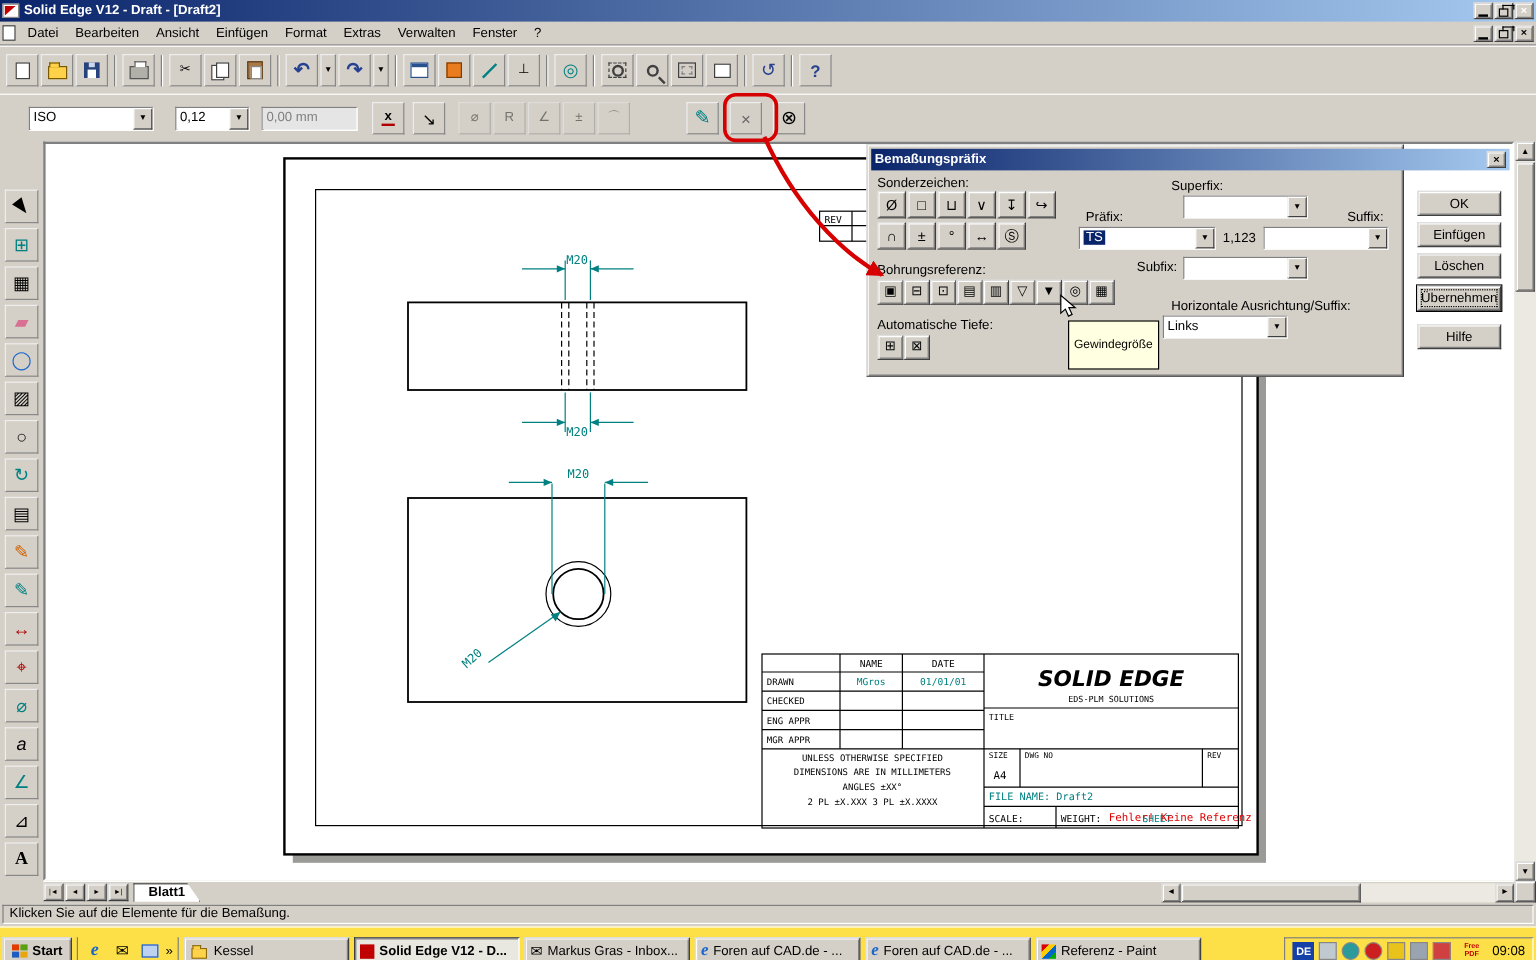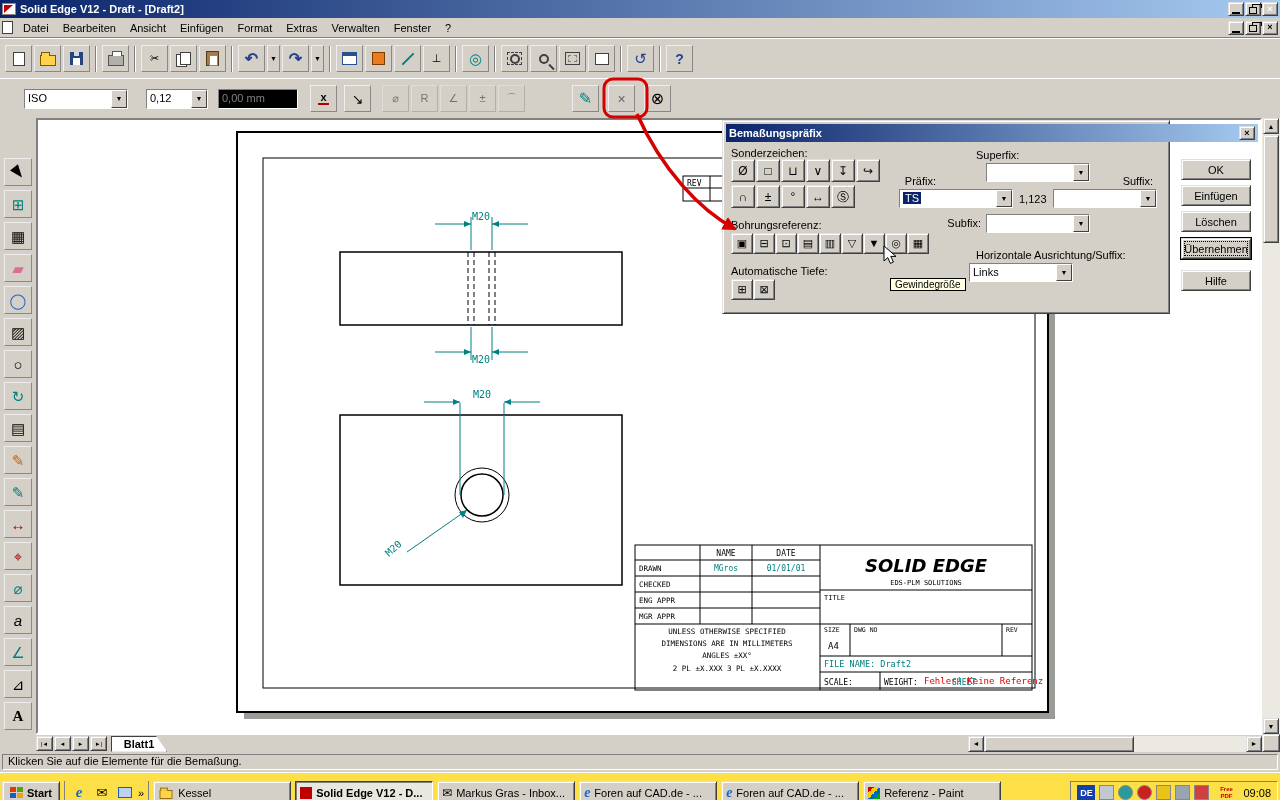--- a/index.html
+++ b/index.html
@@ -8,21 +8,21 @@
 .abs{position:absolute}
 .row{display:flex;align-items:center}
 .bevel{background:#d4d0c8;border:1px solid;border-color:#dfdfdf #404040 #404040 #dfdfdf;box-shadow:inset 1px 1px 0 #fff,inset -1px -1px 0 #808080}
 .sunk2{border:1px solid;border-color:#808080 #fff #fff #808080}
 .tbtn{width:27px;height:27px;margin:0 1px;display:flex;align-items:center;justify-content:center;background:#d4d0c8;border:1px solid;border-color:#eee #888 #888 #eee;position:relative}
 .narrow{width:13px}
 .dis{opacity:.45}
 .sep{width:0;height:26px;border-left:1px solid #808080;border-right:1px solid #fff;margin:0 4px}
 .combo{display:flex;align-items:stretch;background:#fff;border:1px solid;border-color:#808080 #fff #fff #808080;box-shadow:inset 1px 1px 0 #404040}
 .cv{flex:1;padding:2px 3px;white-space:nowrap;overflow:hidden;background:#fff}
-.cv.disfield{background:#000000;color:#808080}
+.cv.disfield{background:#e5e5e5;color:#808080}
 .cb{width:16px;display:flex;align-items:center;justify-content:center;background:#d4d0c8;border:1px solid;border-color:#fff #404040 #404040 #fff;font-size:6px}
 .g{line-height:1}
 .wbtn{width:16px;height:14px;margin-left:1px;display:flex;align-items:center;justify-content:center;font-size:9px;font-weight:bold}
 #titlebar{left:0;top:0;width:1280px;height:18px;background:linear-gradient(90deg,#0a246a,#a6caf0);color:#fff;display:flex;align-items:center;padding:0 2px;font-weight:bold}
 #menubar{left:0;top:18px;width:1280px;height:20px;display:flex;align-items:center;padding:0 2px;border-bottom:1px solid #808080}
 .menuitem{padding:2px 7px;white-space:nowrap}
 #toolbar1{left:0;top:38px;width:1280px;height:40px;display:flex;align-items:center;padding-left:4px;border-top:1px solid #fff}
 #toolbar2{left:0;top:78px;width:1280px;height:40px;display:flex;align-items:center;padding-left:4px;border-top:1px solid #fff}
 #palette{left:0;top:118px;width:36px;height:634px;display:flex;flex-direction:column;align-items:center;padding-top:40px}
 .pbtn{width:28px;height:28px;margin-bottom:4px;display:flex;align-items:center;justify-content:center;background:#d4d0c8;border:1px solid;border-color:#eee #888 #888 #eee;font-size:15px}
@@ -40,21 +40,21 @@
 .trayicon{width:15px;height:15px;border:1px solid #888;display:inline-block}
 #dialog{left:722px;top:120px;width:448px;height:194px;background:#d4d0c8;border:1px solid;border-color:#dfdfdf #404040 #404040 #dfdfdf;box-shadow:inset 1px 1px 0 #fff,inset -1px -1px 0 #808080;z-index:50}
 #dlg-title{position:absolute;left:3px;top:3px;width:532px;height:18px;background:linear-gradient(90deg,#0a246a,#a6caf0);color:#fff;font-weight:bold;display:flex;align-items:center;padding:0 3px}
 .dlbl{position:absolute;white-space:nowrap}
 .sbtn{position:absolute;width:24px;height:23px;display:flex;align-items:center;justify-content:center;font-size:12px}
 .hbtn{position:absolute;width:22px;height:21px;display:flex;align-items:center;justify-content:center;font-size:11px}
 .dbtn{position:absolute;width:70px;height:21px;display:flex;align-items:center;justify-content:center}
 .dbtn.default{box-shadow:0 0 0 1px #000,inset 1px 1px 0 #fff,inset -1px -1px 0 #808080;outline:1px dotted #000;outline-offset:-4px}
 .dcombo{position:absolute;height:19px}
 .sel{background:#0a246a;color:#fff;padding:0 2px}
-#tooltip{left:890px;top:278px;padding:0 4px;background:#ffffe1;border:1px solid #000;font-size:10px;z-index:70}
+#tooltip{left:890px;top:267px;padding:14px 4px;background:#ffffe1;border:1px solid #000;font-size:10px;z-index:70}
 #annot{left:0;top:0;width:1280px;height:800px;z-index:60;pointer-events:none}
 
 .i-cursor{width:0;height:0;border-left:5px solid transparent;border-right:5px solid transparent;border-top:13px solid #000;transform:rotate(-38deg)}
 .i-page{width:12px;height:14px;background:#fff;border:1px solid #404040}
 .i-pages{position:relative;width:15px;height:14px}
 .i-pages::before,.i-pages::after{content:"";position:absolute;width:9px;height:11px;background:#fff;border:1px solid #404040}
 .i-pages::before{left:0;top:2px}.i-pages::after{left:4px;top:0}
 .i-folder{width:16px;height:11px;background:#ffd24a;border:1px solid #7a5a00;position:relative;margin-top:3px}
 .i-folder::before{content:"";position:absolute;left:0;top:-4px;width:7px;height:3px;background:#ffd24a;border:1px solid #7a5a00;border-bottom:none}
 .i-floppy{width:13px;height:13px;background:#27437d;position:relative}

